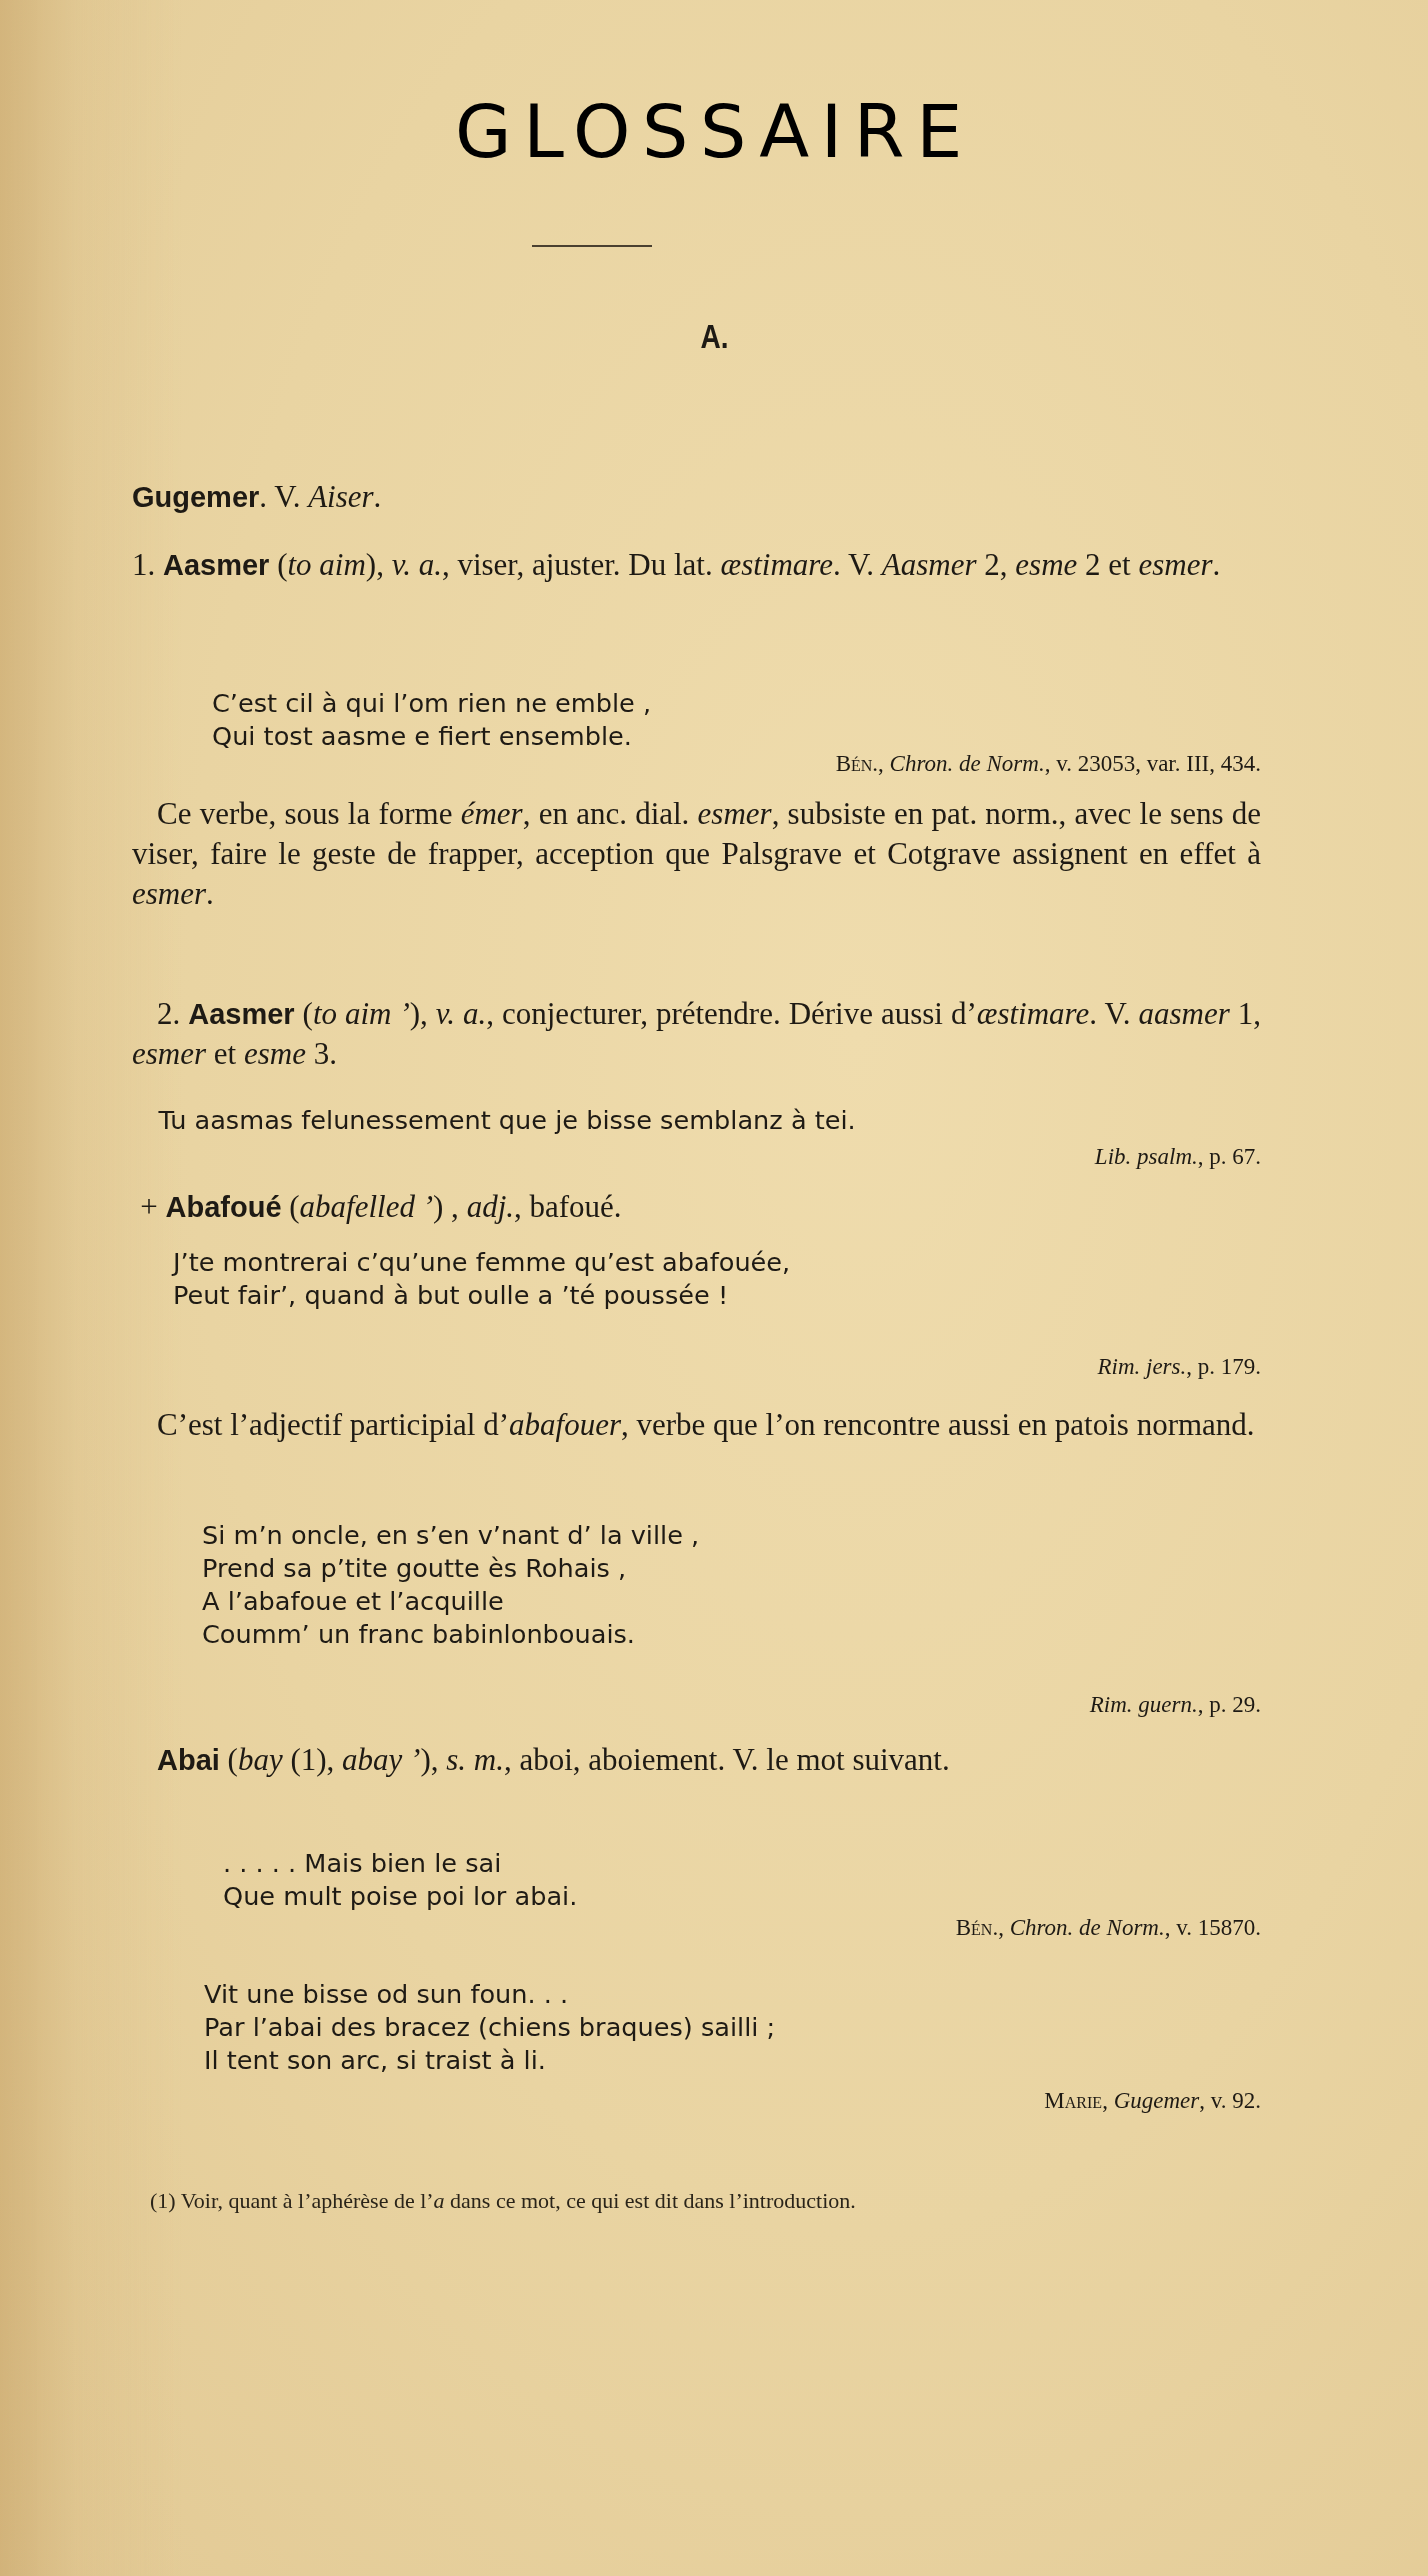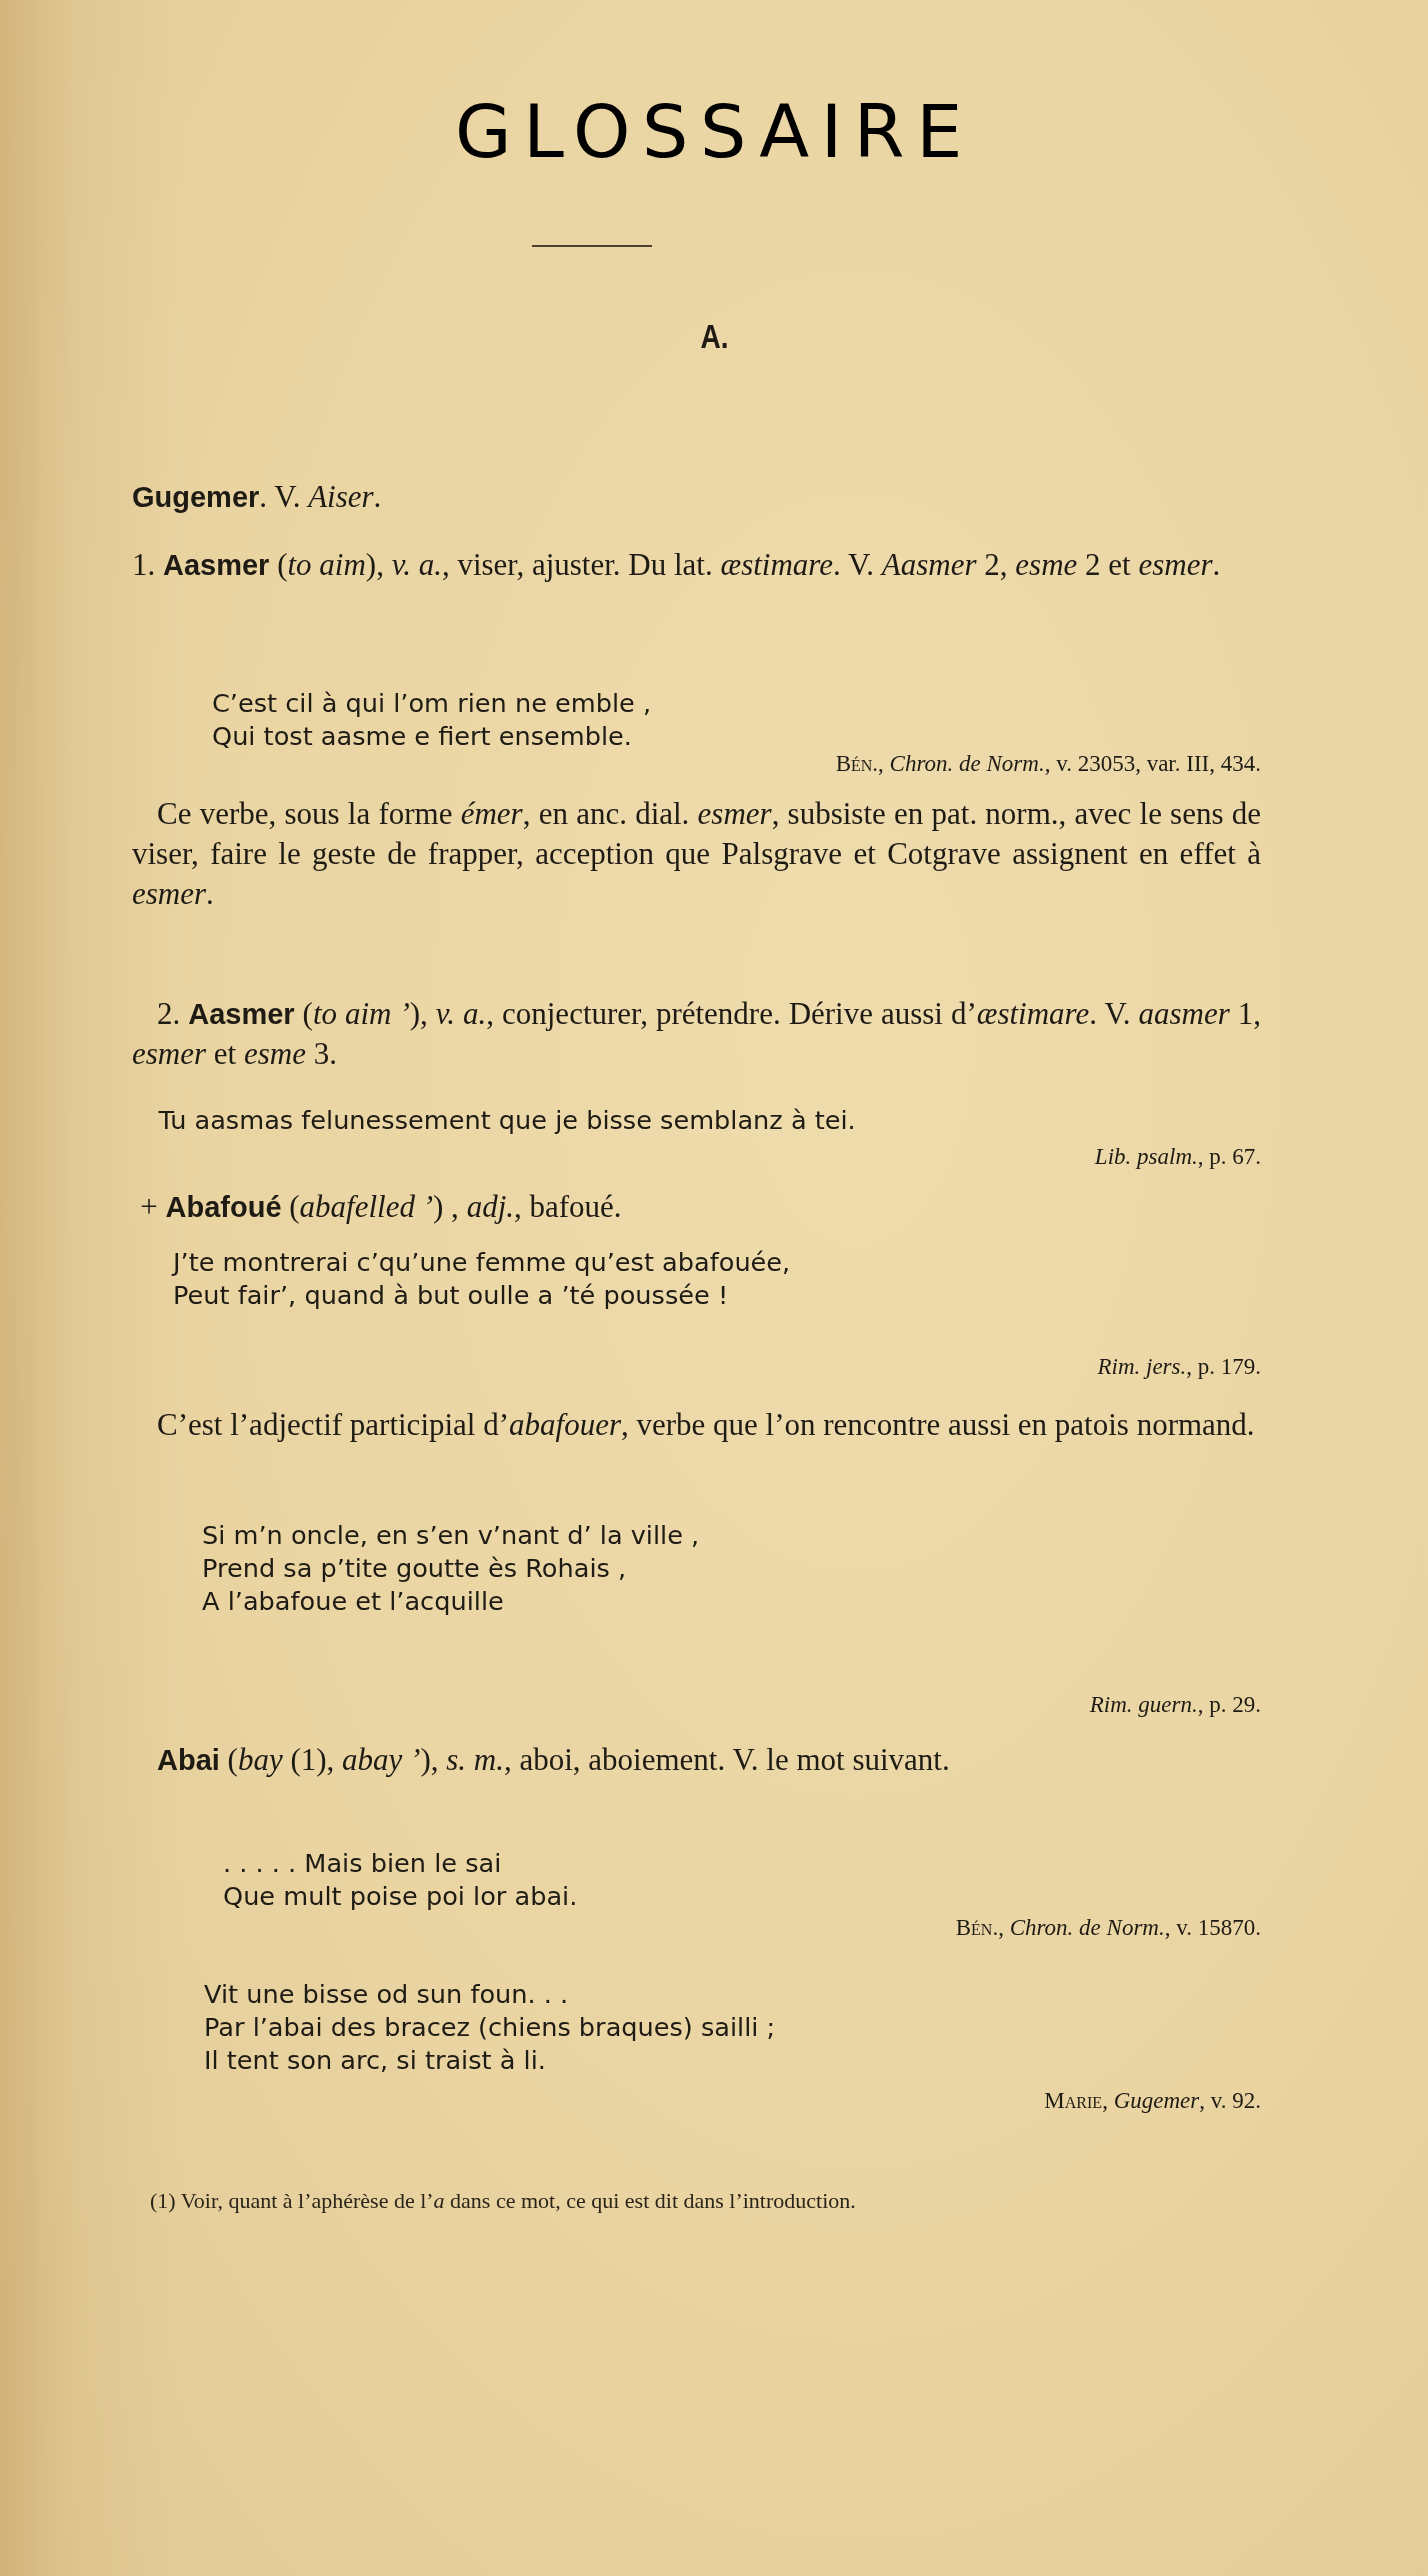--- a/index.html
+++ b/index.html
@@ -87,20 +87,21 @@
     <div class="cite" style="top:1354px;">
       <i>Rim. jers.</i><span>, p. 179.</span>
     </div>
     <div class="para" style="top:1405px; text-indent:25px;">
       <span>C’est l’adjectif participial d’</span><i>abafouer</i><span>, verbe que l’on rencontre aussi en patois normand.</span>
     </div>
     <div class="verse" style="top:1519px; left:70px;">
       <span class="line">Si m’n oncle, en s’en v’nant d’ la ville ,</span>
       <span class="line">Prend sa p’tite goutte ès Rohais ,</span>
       <span class="line">A l’abafoue et l’acquille</span>
+      <span class="line">Coumm’ un franc babinlonbouais.</span>
     </div>
     <div class="cite" style="top:1692px;">
       <i>Rim. guern.</i><span>, p. 29.</span>
     </div>
 
     <div class="para" style="top:1740px; text-indent:25px;">
       <span class="hw">Abai</span><span> (</span><i>bay</i><span> (1), </span><i>abay ’</i><span>), </span><i>s. m.</i><span>, aboi, aboiement. V. le mot suivant.</span>
     </div>
     <div class="verse" style="top:1847px; left:91px;">
       <span class="line">. . . . . Mais bien le sai</span>

